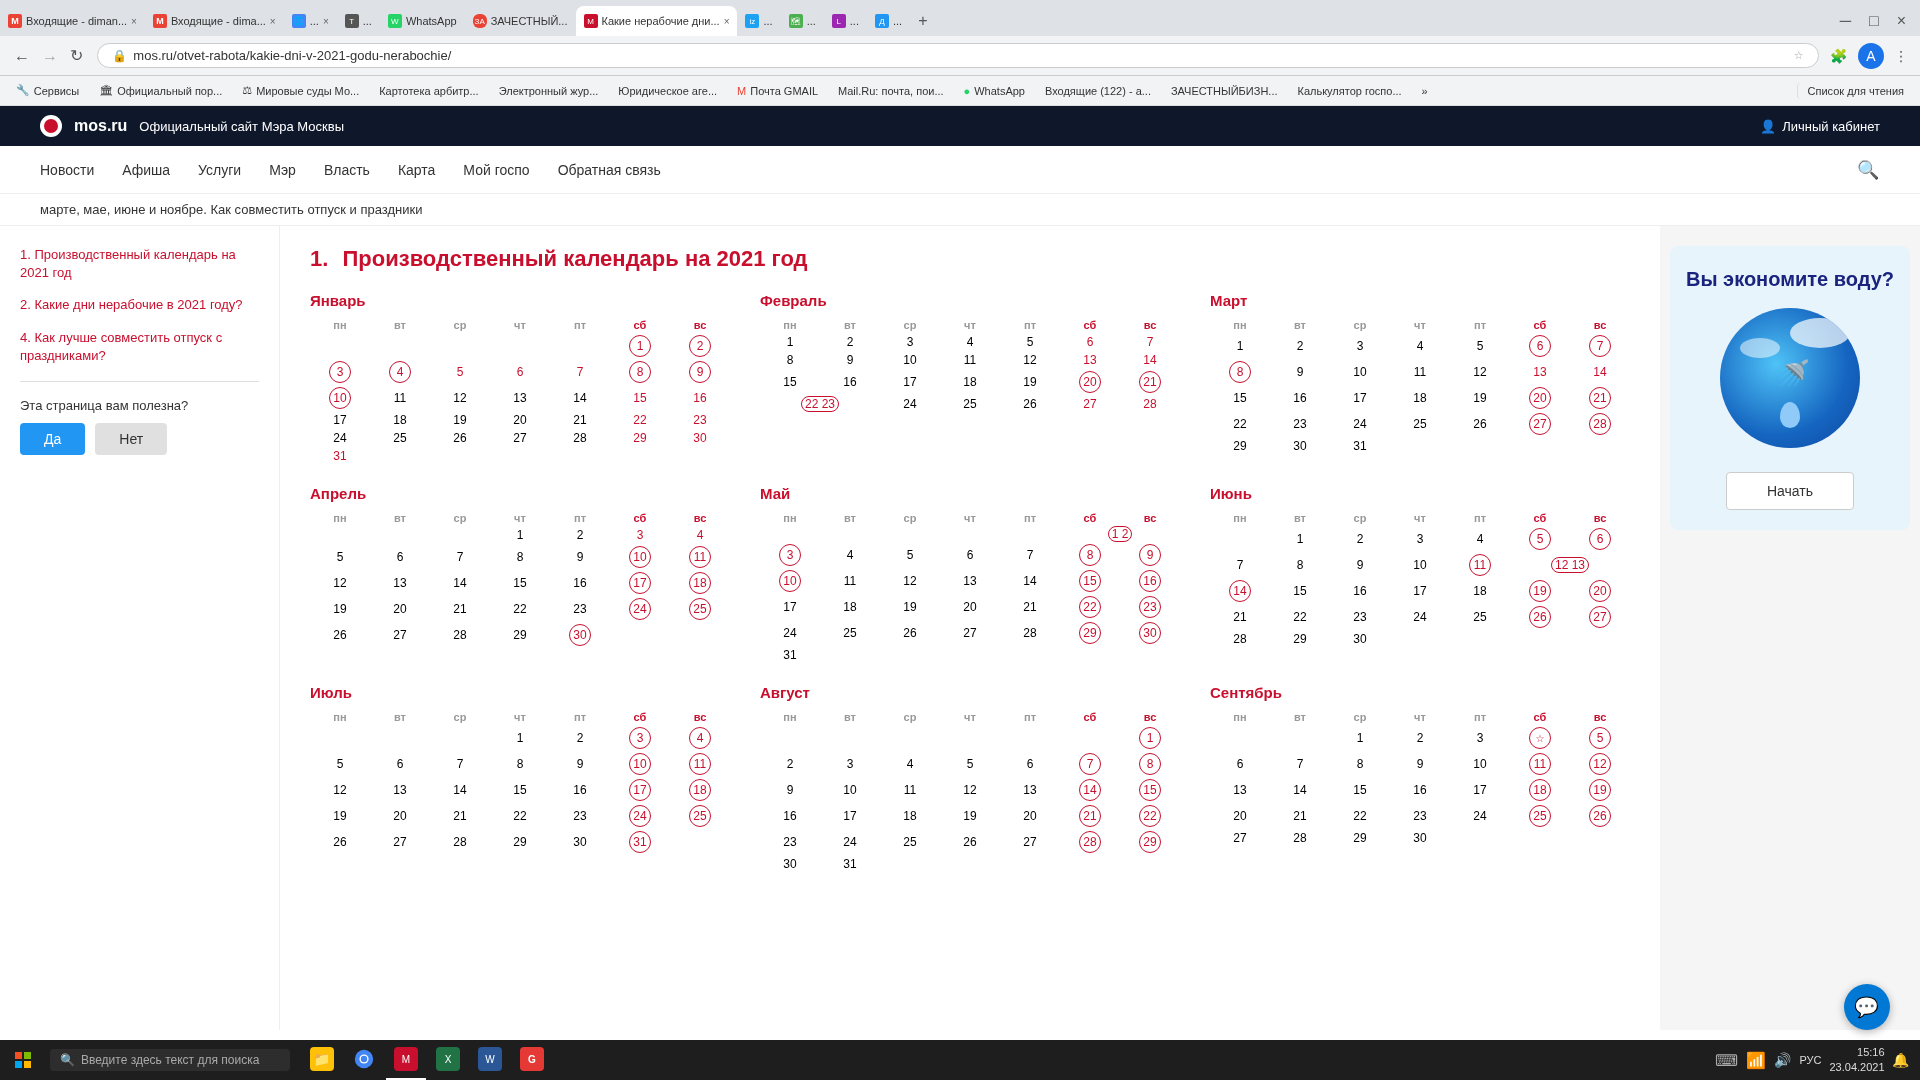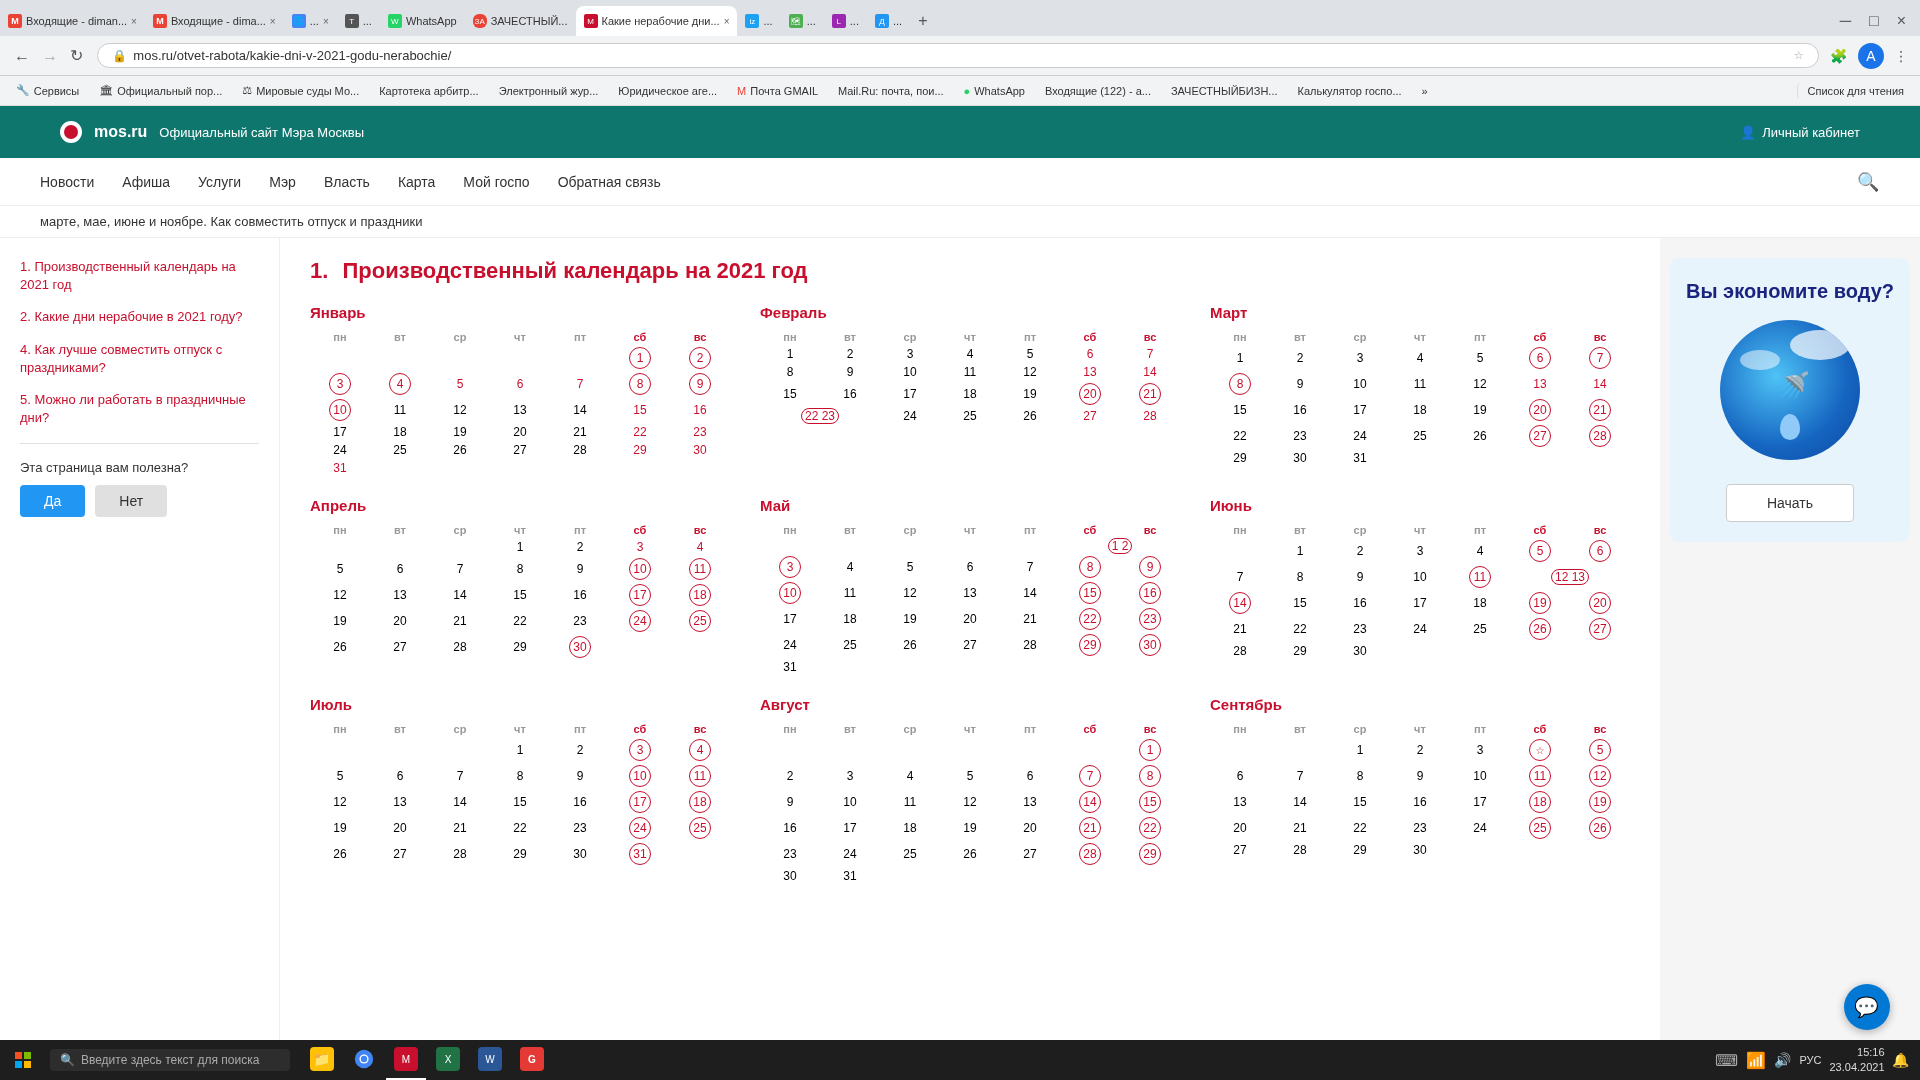--- a/index.html
+++ b/index.html
@@ -22,21 +22,21 @@
     .nav-icons { display: flex; align-items: center; gap: 6px; }
     .nav-icon-btn { background: none; border: none; cursor: pointer; color: #555; font-size: 14px; padding: 4px; border-radius: 50%; }
 
     .bookmarks-bar { background: #f1f3f4; padding: 3px 8px; display: flex; align-items: center; gap: 4px; height: 30px; border-bottom: 1px solid #ddd; overflow: hidden; }
     .bookmark-item { display: flex; align-items: center; padding: 2px 8px; border-radius: 4px; cursor: pointer; font-size: 11px; color: #333; white-space: nowrap; gap: 4px; }
 
     
     .page { background: #fff; width: 100%; height: calc(1080px - 106px - 40px); overflow: hidden; }
 
     
-    .site-header { background: #0f766e; color: #fff; display: flex; align-items: center; justify-content: space-between; padding: 0 60px; height: 52px; }
+    .site-header { background: #0f172a; color: #fff; display: flex; align-items: center; justify-content: space-between; padding: 0 40px; height: 40px; }
     .site-logo { display: flex; align-items: center; gap: 12px; }
     .logo-icon { width: 22px; height: 22px; background: #fff; border-radius: 50%; display: flex; align-items: center; justify-content: center; }
     .logo-icon-inner { width: 14px; height: 14px; background: #c8102e; border-radius: 50%; }
     .user-link { display: flex; align-items: center; gap: 6px; font-size: 13px; cursor: pointer; }
 
     
     .site-nav { background: #fff; border-bottom: 1px solid #eee; display: flex; align-items: center; padding: 0 40px; height: 48px; }
     .site-nav a { color: #333; text-decoration: none; margin-right: 28px; font-size: 14px; padding: 12px 0; }
     .search-icon-nav { margin-left: auto; font-size: 18px; cursor: pointer; color: #555; }
 
@@ -266,23 +266,20 @@
 
     <div class="sidebar">
       <div class="sidebar-item">
         <a href="#"><span>1. </span><span>Производственный календарь на 2021 год</span></a>
       </div>
       <div class="sidebar-item">
         <a href="#"><span>2. </span><span>Какие дни нерабочие в 2021 году?</span></a>
       </div>
       <div class="sidebar-item">
         <a href="#"><span>4. </span><span>Как лучше совместить отпуск с праздниками?</span></a>
-      </div>
-      <div class="sidebar-item">
-        <a href="#"><span>5. </span><span>Можно ли работать в праздничные дни?</span></a>
       </div>
       <hr class="sidebar-divider">
       <div class="feedback-section">
         <div class="feedback-label">Эта страница вам полезна?</div>
         <div class="feedback-buttons">
           <button class="btn-yes">Да</button>
           <button class="btn-no">Нет</button>
         </div>
       </div>
     </div>

